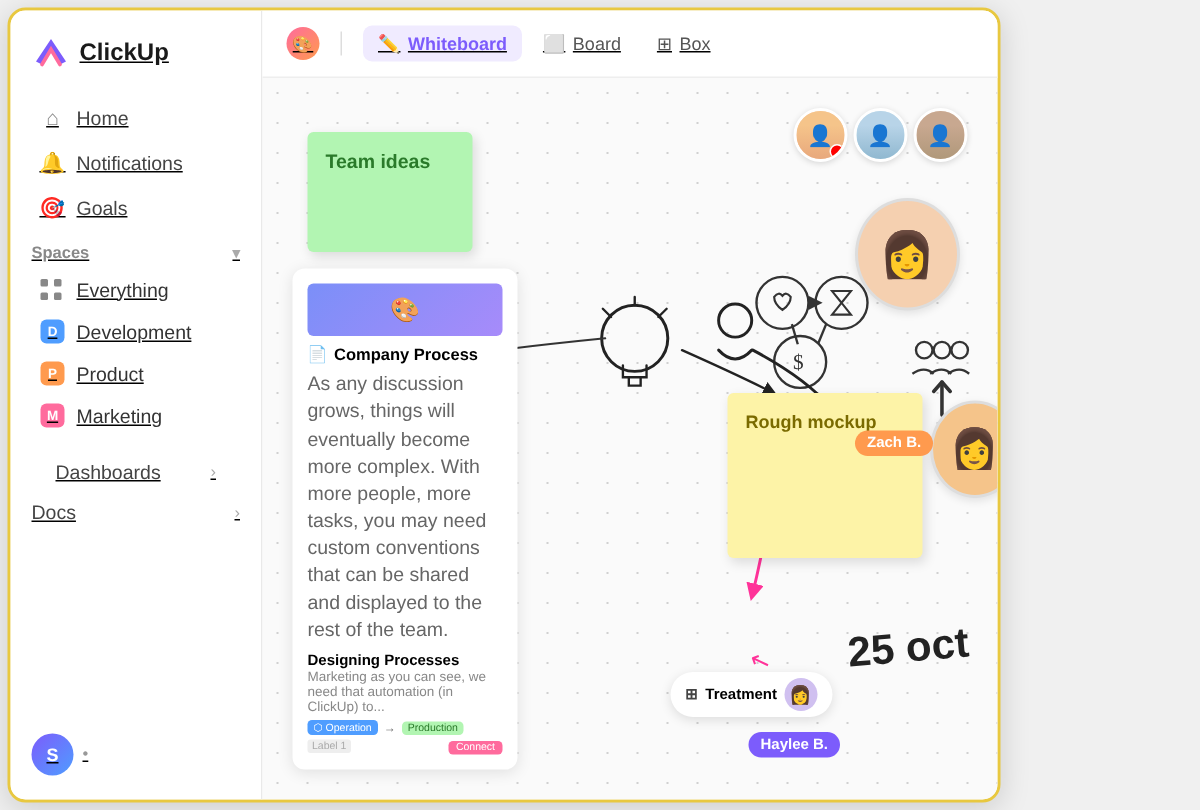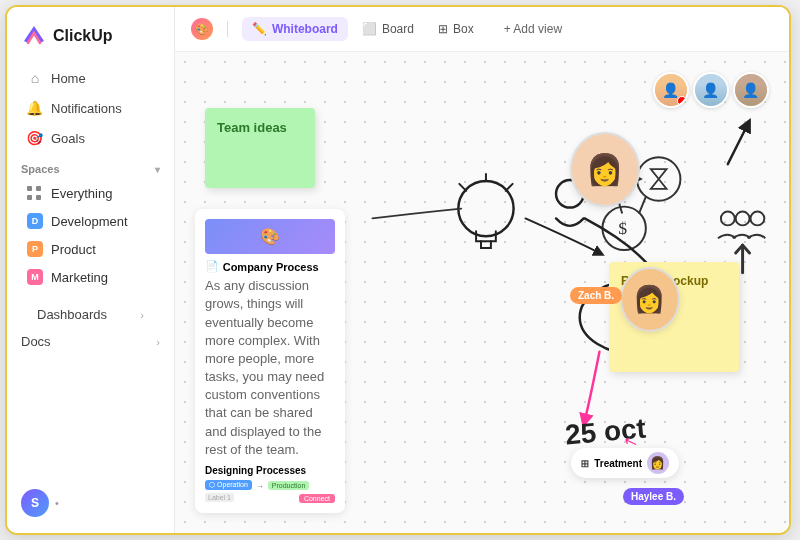--- a/index.html
+++ b/index.html
@@ -4,29 +4,30 @@
   <style>
     * { box-sizing: border-box; margin: 0; padding: 0; }
     body {
       font-family: -apple-system, BlinkMacSystemFont, 'Segoe UI', sans-serif;
       background: #f0f0f0;
       width: 800px;
       height: 540px;
       overflow: hidden;
     }
     .app-container {
-      width: 786px;
+      width: 662px;
       height: 530px;
       margin: 5px;
       border-radius: 12px;
       overflow: hidden;
       display: flex;
       box-shadow: 0 4px 20px rgba(0,0,0,0.15);
       border: 2px solid #e8c840;
       background: white;
+      text-decoration: underline;
     }
     
     .sidebar {
       width: 168px;
       min-width: 168px;
       background: #fff;
       border-right: 1px solid #e9e9e9;
       display: flex;
       flex-direction: column;
       padding: 12px 0;
@@ -207,21 +208,21 @@
       border-radius: 4px;
       padding: 12px;
       font-size: 13px;
       font-weight: 600;
       box-shadow: 2px 3px 8px rgba(0,0,0,0.12);
     }
     .sticky-green {
       background: #b2f5b2;
       width: 110px;
       height: 80px;
-      top: 56px;
+      top: 36px;
       left: 30px;
       color: #2a7a2a;
     }
     .sticky-yellow {
       background: #fdf3a7;
       width: 130px;
       height: 110px;
       top: 210px;
       right: 50px;
       color: #7a6a00;
@@ -406,23 +407,20 @@
           <span>Whiteboard</span>
         </div>
         <div class="view-tab">
           <span class="tab-icon">⬜</span>
           <span>Board</span>
         </div>
         <div class="view-tab">
           <span class="tab-icon">⊞</span>
           <span>Box</span>
         </div>
-      </div>
-      <div class="add-view">
-        <span>+ Add view</span>
       </div>
     </div>
 
     <div class="whiteboard-canvas">
 
       <svg class="canvas-svg" viewBox="0 0 622 460">
 
         <circle cx="315" cy="145" r="28" fill="none" stroke="#222" stroke-width="2.5" stroke-linecap="round"></circle>
         <path d="M305 168 L305 178 L325 178 L325 168" fill="none" stroke="#222" stroke-width="2" stroke-linecap="round"></path>
         <path d="M310 178 L310 185 L320 185 L320 178" fill="none" stroke="#222" stroke-width="2" stroke-linecap="round"></path>
@@ -512,20 +510,21 @@
       <div class="doc-card">
         <div class="doc-card-banner">
           <span style="font-size:16px">🎨</span>
         </div>
         <div class="doc-card-title">
           <span style="font-size:11px">📄</span>
           <span>Company Process</span>
         </div>
         <div class="doc-card-text">As any discussion grows, things will eventually become more complex. With more people, more tasks, you may need custom conventions that can be shared and displayed to the rest of the team.</div>
         <div class="doc-card-section">Designing Processes</div>
+        <div class="doc-card-sub">Marketing as you can see, we need that automation (in ClickUp) to...</div>
         <div style="height:4px"></div>
         <div style="display:flex;align-items:center;gap:4px;font-size:8px;color:#666">
           <span style="background:#4f9dff;color:white;padding:1px 4px;border-radius:3px;font-size:7px">⬡ Operation</span>
           <span>→</span>
           <span style="background:#b2f5b2;color:#2a7a2a;padding:1px 4px;border-radius:3px;font-size:7px">Production</span>
         </div>
         <div style="margin-top:4px;font-size:7px;color:#aaa">
           <span style="background:#eee;border-radius:2px;padding:1px 3px">Label 1</span>
           <span style="float:right;background:#ff6b9d;color:white;border-radius:3px;padding:1px 5px;font-size:7px">Connect</span>
         </div>

